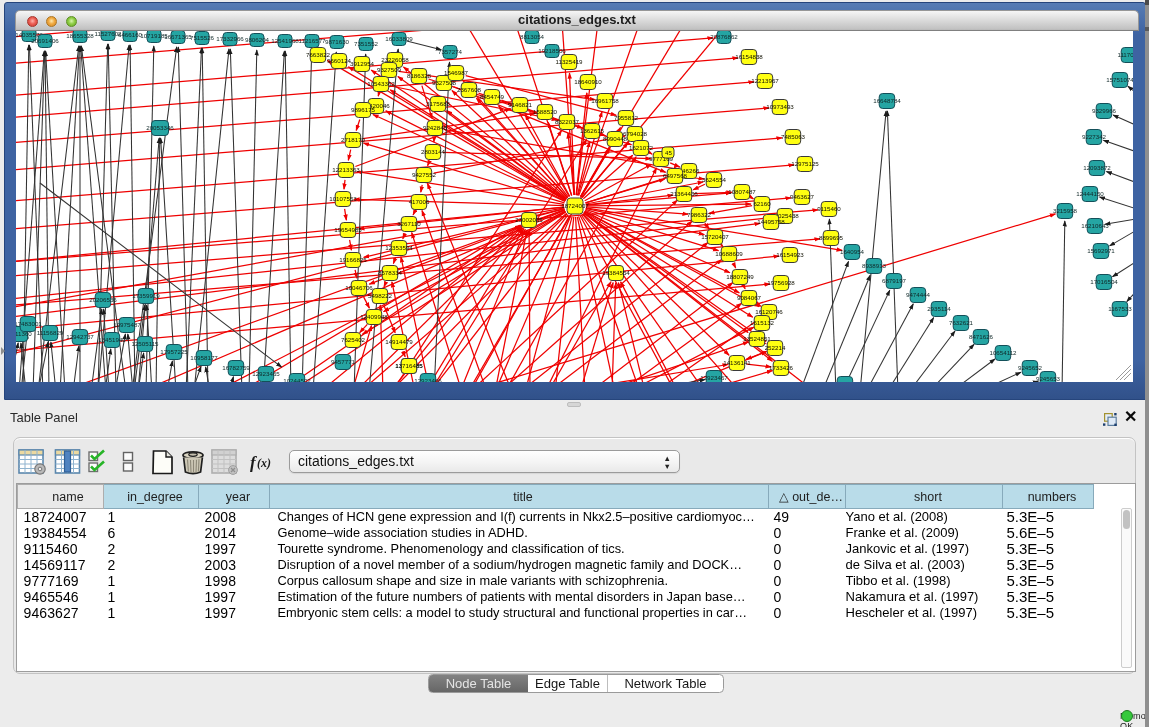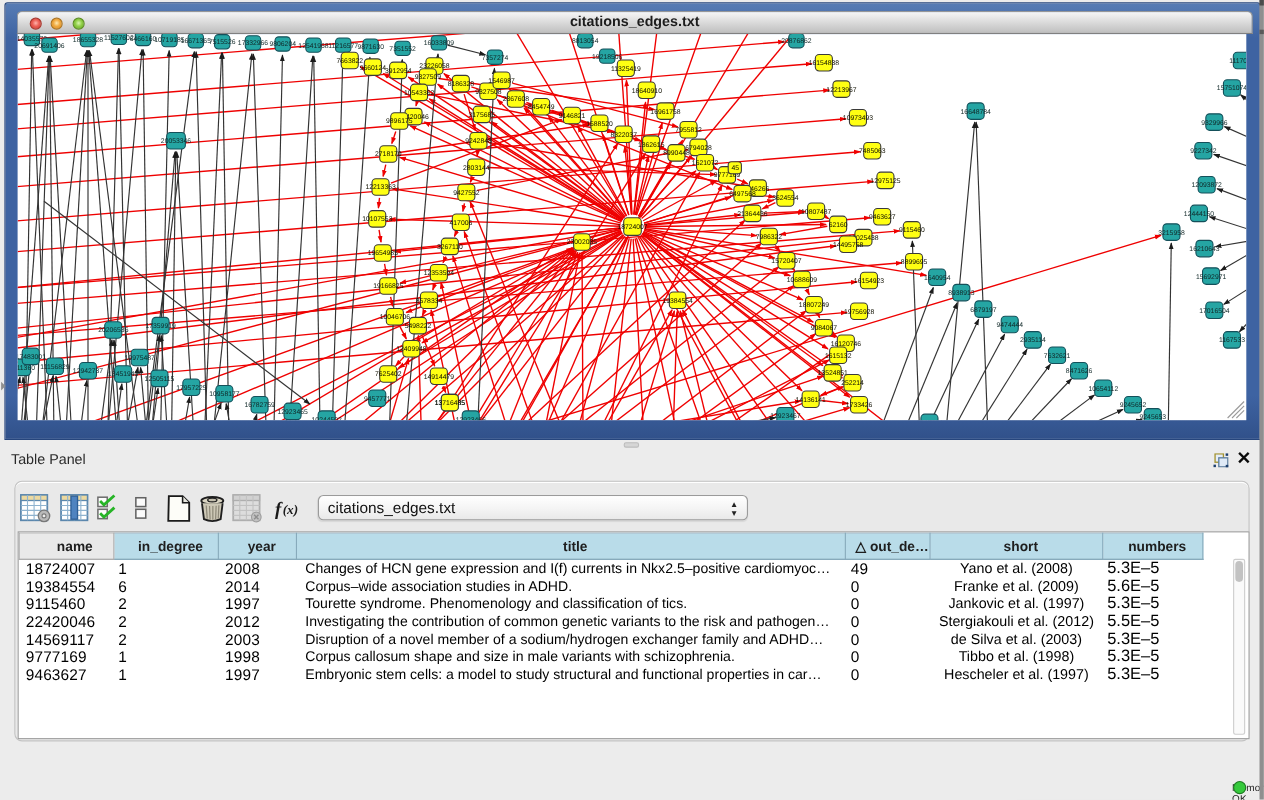--- a/index.html
+++ b/index.html
@@ -22,26 +22,26 @@
 #tp-x{left:1124px;top:407px;font-size:16px;font-weight:bold;color:#0a0a0a}
 #notch{left:567px;top:402px;width:14px;height:5px;background:#d6d6d6;border:1px solid #bdbdbd;border-radius:2px}
 #panel{left:13px;top:437px;width:1123px;height:237px;border:1px solid #c3c3c3;border-radius:7px;background:#e9e9e9;box-shadow:inset 0 1px 0 #fff}
 #icons{left:16px;top:449px}
 #combo{left:289px;top:450px;width:391px;height:23px;border:1px solid #9b9b9b;border-radius:5px;background:linear-gradient(#ffffff,#f4f4f4 55%,#e9e9e9);font-size:14px;color:#111;line-height:20.5px;padding-left:8px;box-shadow:0 1px 1px rgba(0,0,0,0.08)}
 #combo .ar{position:absolute;right:8px;top:3.5px;font-size:7.5px;line-height:8px;color:#222;text-align:center}
 #tblwrap{left:16px;top:483px;width:1120px;height:189px;background:#fff;border:1px solid #9c9c9c}
 table{border-collapse:collapse;table-layout:fixed;width:1076px;font-size:13px}
 #tblwrap{overflow:hidden}
 thead{height:24px}
-th{font-weight:bold;font-size:12.5px;color:#1e1e1e;background:#b9dce9;border:1px solid #87aabb;height:23px;padding:0;text-indent:8px}
+th{font-weight:normal;font-size:12.5px;color:#1e1e1e;background:#b9dce9;border:1px solid #87aabb;height:23px;padding:0;text-indent:8px}
 th.c1{background:#e9e9e9;border-color:#adadad;text-indent:15px}
 td{height:16px;padding:0;color:#000;white-space:nowrap;overflow:hidden;line-height:16px}
 td.c1{padding-left:6px;font-size:14px;letter-spacing:0.1px}td.c2{padding-left:4px;font-size:14px}td.c3{padding-left:6px;font-size:14px;letter-spacing:0.15px}td.c4{padding-left:8px;font-size:12.8px}td.c7{padding-left:4px;font-size:15px}
 td.c5{padding-left:5px;font-size:14px}
-td.c6{text-align:center}
+td.c6{text-align:left}
 .w1{width:86px}.w2{width:95px}.w3{width:71px}.w4{width:499px}.w5{width:77px}.w6{width:157px}.w7{width:91px}
 #vsb{left:1121px;top:508px;width:11px;height:160px;background:#fafafa;border:1px solid #cdcdcd;border-radius:2px}
 #vsb i{position:absolute;left:1px;top:1px;width:7px;height:19px;border-radius:4px;background:#c2c2c2;display:block}
 
 #tabs{left:428px;top:674px;height:19px;border:1px solid #9a9a9a;border-radius:4.5px;overflow:hidden;background:#fff;display:flex}
 .tab{height:19px;line-height:18px;font-size:13px;color:#171717;text-align:center}
 #tab1{width:99px;background:linear-gradient(#828282,#636363);color:#e4e4e4}
 #tab2{width:80px;border-right:1px solid #bdbdbd}
 #tab3{width:115px}
 #mem{left:1120px;top:711px;font-size:9px;letter-spacing:0.25px;color:#1a1a1a}
@@ -724,74 +724,79 @@
             <td class="c3">2008</td>
             <td class="c4">Changes of HCN gene expression and I(f) currents in Nkx2.5–positive cardiomyoc…</td>
             <td class="c5">49</td>
             <td class="c6">Yano et al. (2008)</td>
             <td class="c7">5.3E–5</td>
           </tr>
 <tr>
             <td class="c1">19384554</td>
             <td class="c2">6</td>
             <td class="c3">2014</td>
-            <td class="c4">Corpus–wide association studies in ADHD.</td>
+            <td class="c4">Genome–wide association studies in ADHD.</td>
             <td class="c5">0</td>
             <td class="c6">Franke et al. (2009)</td>
             <td class="c7">5.6E–5</td>
           </tr>
 <tr>
             <td class="c1">9115460</td>
             <td class="c2">2</td>
             <td class="c3">1997</td>
             <td class="c4">Tourette syndrome. Phenomenology and classification of tics.</td>
             <td class="c5">0</td>
             <td class="c6">Jankovic et al. (1997)</td>
             <td class="c7">5.3E–5</td>
           </tr>
 <tr>
-            <td class="c1">22420046</td>
-            <td class="c2">2</td>
-            <td class="c3">2012</td>
-            <td class="c4">Investigating the contribution of common genetic variants to the risk and pathogen…</td>
-            <td class="c5">0</td>
-            <td class="c6">Stergiakouli et al. (2012)</td>
-            <td class="c7">5.5E–5</td>
-          </tr>
-<tr>
             <td class="c1">14569117</td>
             <td class="c2">2</td>
             <td class="c3">2003</td>
-            <td class="c4">Disruption of a novel member of a sodium/hydrogen exchanger family and ADHD…</td>
+            <td class="c4">Disruption of a novel member of a sodium/hydrogen magnetic family and DOCK…</td>
             <td class="c5">0</td>
             <td class="c6">de Silva et al. (2003)</td>
             <td class="c7">5.3E–5</td>
           </tr>
 <tr>
             <td class="c1">9777169</td>
             <td class="c2">1</td>
             <td class="c3">1998</td>
             <td class="c4">Corpus callosum shape and size in male variants with schizophrenia.</td>
             <td class="c5">0</td>
             <td class="c6">Tibbo et al. (1998)</td>
+            <td class="c7">5.3E–5</td>
+          </tr>
+<tr>
+            <td class="c1">9465546</td>
+            <td class="c2">1</td>
+            <td class="c3">1997</td>
+            <td class="c4">Estimation of the future numbers of patients with mental disorders in Japan base…</td>
+            <td class="c5">0</td>
+            <td class="c6">Nakamura et al. (1997)</td>
             <td class="c7">5.3E–5</td>
           </tr>
 <tr>
             <td class="c1">9463627</td>
             <td class="c2">1</td>
             <td class="c3">1997</td>
             <td class="c4">Embryonic stem cells: a model to study structural and functional properties in car…</td>
             <td class="c5">0</td>
             <td class="c6">Hescheler et al. (1997)</td>
             <td class="c7">5.3E–5</td>
           </tr>
 </tbody>
       </table>
     </div>
 <div class="abs" id="vsb">
       <i></i>
     </div>
+<div class="abs" id="tabs">
+      <div class="tab" id="tab1">Node Table</div>
+      <div class="tab" id="tab2">Edge Table</div>
+      <div class="tab" id="tab3">Network Table</div>
+    </div>
 <div class="abs" id="mem">Memory: OK</div>
 <div class="abs" id="memdot"></div>
 <div class="abs" id="redge">
       <i class="abs m1"></i>
       <i class="abs m2"></i>
     </div>
 </div>
 </body></html>

